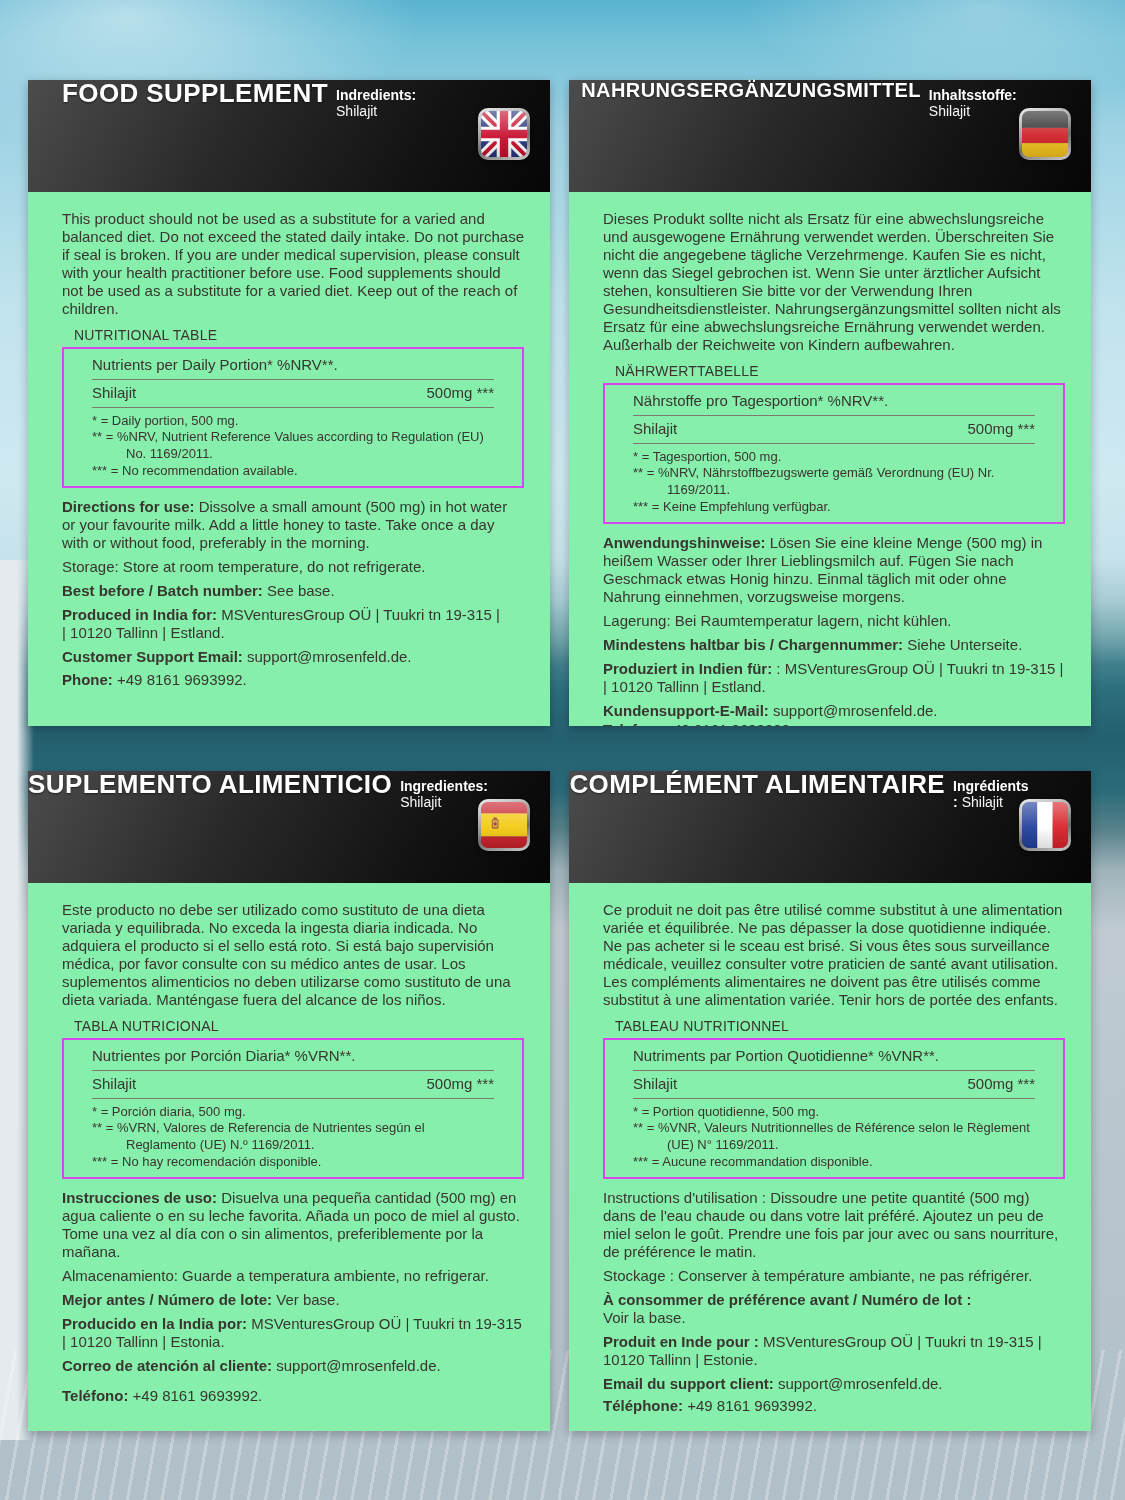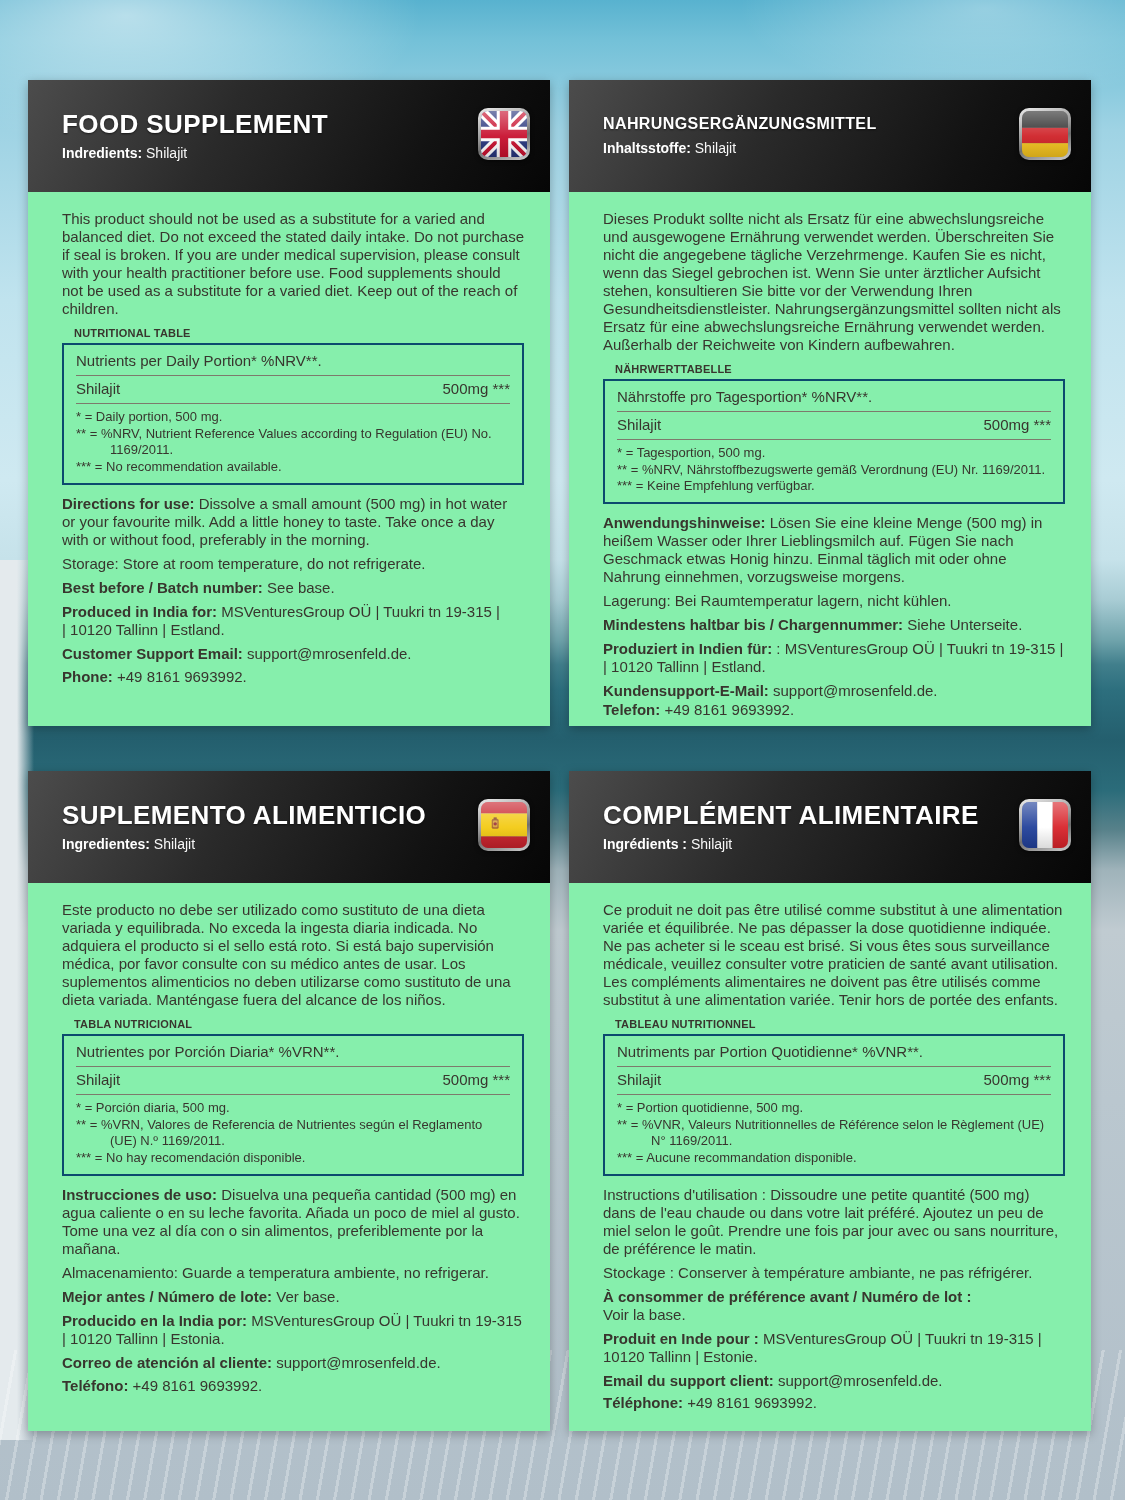--- a/index.html
+++ b/index.html
@@ -27,29 +27,30 @@
   
   .panel{position:absolute; width:522px; box-shadow:0 3px 10px rgba(0,0,0,.28);}
   #panel-en{left:28px;  top:80px;}
   #panel-de{left:569px; top:80px;}
   #panel-es{left:28px;  top:771px;}
   #panel-fr{left:569px; top:771px;}
 
   .panel-header{
     position:relative; height:112px; box-sizing:border-box;
     padding:0 96px 0 34px;
-    display:flex; flex-direction:column; justify-content:center;
+    display:flex; flex-direction:row; justify-content:center;
     background:linear-gradient(118deg,#4c4c4c 0%,#2a2a2a 38%,#121212 75%,#060606 100%);
+    gap:8px;
   }
   .panel-title{
     margin:0; color:#fff; font-size:26px; font-weight:bold;
     letter-spacing:.4px; line-height:1.05; text-shadow:0 1px 2px rgba(0,0,0,.55);
     white-space:nowrap;
   }
-  .panel--de .panel-title{font-size:16px;}
+  .panel--de .panel-title{font-size:20px;}
   .panel-sub{margin:7px 0 0; color:#fff; font-size:14px;}
   .panel-sub strong{font-weight:bold;}
   .panel-sub span{font-weight:normal; opacity:.97;}
 
   .flag{
     position:absolute; top:28px; right:20px; width:52px; height:52px;
     border-radius:10px; padding:3px; box-sizing:border-box;
     background:linear-gradient(160deg,#ececec,#9a9a9a 45%,#6f6f6f 62%,#cfcfcf);
     box-shadow:0 1px 4px rgba(0,0,0,.65);
   }
@@ -60,22 +61,22 @@
   }
 
   .panel-body{
     background:#86efac; height:534px; box-sizing:border-box;
     padding:18px 26px 0 34px; overflow:hidden;
     color:#38362e; font-size:15px; line-height:1.2;
   }
   .panel-body--tall{height:548px;}
   .panel-body p{margin:0 0 6px;}
   .warning{margin-bottom:9px !important;}
-  .tbl-heading{font-weight:bold; font-size:11px; letter-spacing:.2px; margin:0 0 3px 12px !important;}
-  .tbl{border:2px solid #0c4a6e; padding:4px 12px 7px; margin:0 0 10px;}
+  .tbl-heading{font-weight:normal; font-size:14px; letter-spacing:.2px; margin:0 0 3px 12px !important;}
+  .tbl{border:2px solid #d946ef; padding:4px 28px 7px; margin:0 0 10px;}
   .tbl-row1{padding:3px 0 5px; border-bottom:1.5px solid #7d7a6c;}
   .tbl-row2{display:flex; justify-content:space-between; padding:4px 0 5px;
             border-bottom:1.5px solid #7d7a6c; margin-bottom:5px;}
   .fn{font-size:13px; line-height:1.28; padding-left:34px; text-indent:-34px; margin:0 !important;}
   .panel-body strong{font-weight:bold;}
   .nb{font-weight:normal !important;}
   .stack span{display:block;}
 </style>
 </head>
 <body>
@@ -190,21 +191,21 @@
           <span>500mg ***</span>
         </div>
         <p class="fn">* = Porción diaria, 500 mg.</p>
         <p class="fn">** = %VRN, Valores de Referencia de Nutrientes según el Reglamento (UE) N.º 1169/2011.</p>
         <p class="fn">*** = No hay recomendación disponible.</p>
       </div>
       <p><strong>Instrucciones de uso:</strong> <span>Disuelva una pequeña cantidad (500 mg) en agua caliente o en su leche favorita. Añada un poco de miel al gusto. Tome una vez al día con o sin alimentos, preferiblemente por la mañana.</span></p>
       <p>Almacenamiento: Guarde a temperatura ambiente, no refrigerar.</p>
       <p><strong>Mejor antes / Número de lote:</strong> <span>Ver base.</span></p>
       <p><strong>Producido en la India por:</strong> <span>MSVenturesGroup OÜ | Tuukri tn 19-315</span><br><span>| 10120 Tallinn | Estonia.</span></p>
-      <p style="margin-bottom:5px;"><strong>Correo de atención al cliente:</strong> <span>support@mrosenfeld.de.</span></p>
+      <p style="margin-bottom:12px;"><strong>Correo de atención al cliente:</strong> <span>support@mrosenfeld.de.</span></p>
       <p><strong>Teléfono:</strong>&nbsp;<span>+49 8161 9693992.</span></p>
     </div>
   </section>
 
   <section class="panel panel--fr" id="panel-fr">
     <header class="panel-header">
       <h2 class="panel-title">COMPLÉMENT ALIMENTAIRE</h2>
       <p class="panel-sub">
         <strong>Ingrédients :</strong>
         <span>Shilajit</span>

